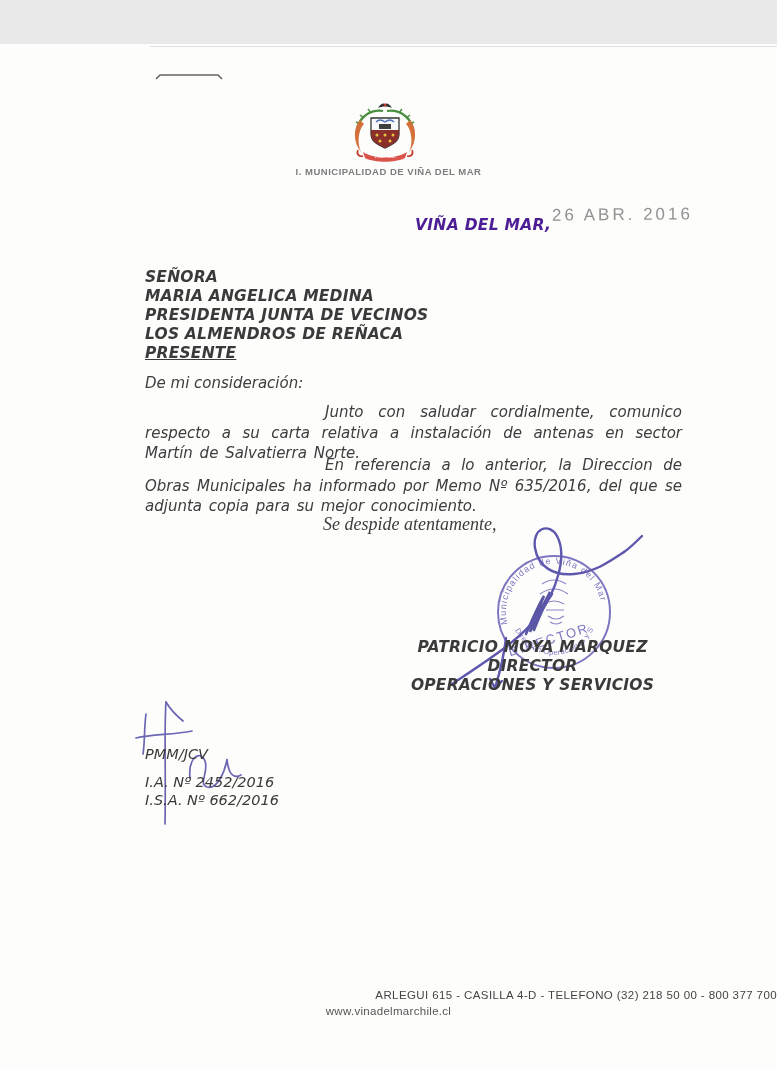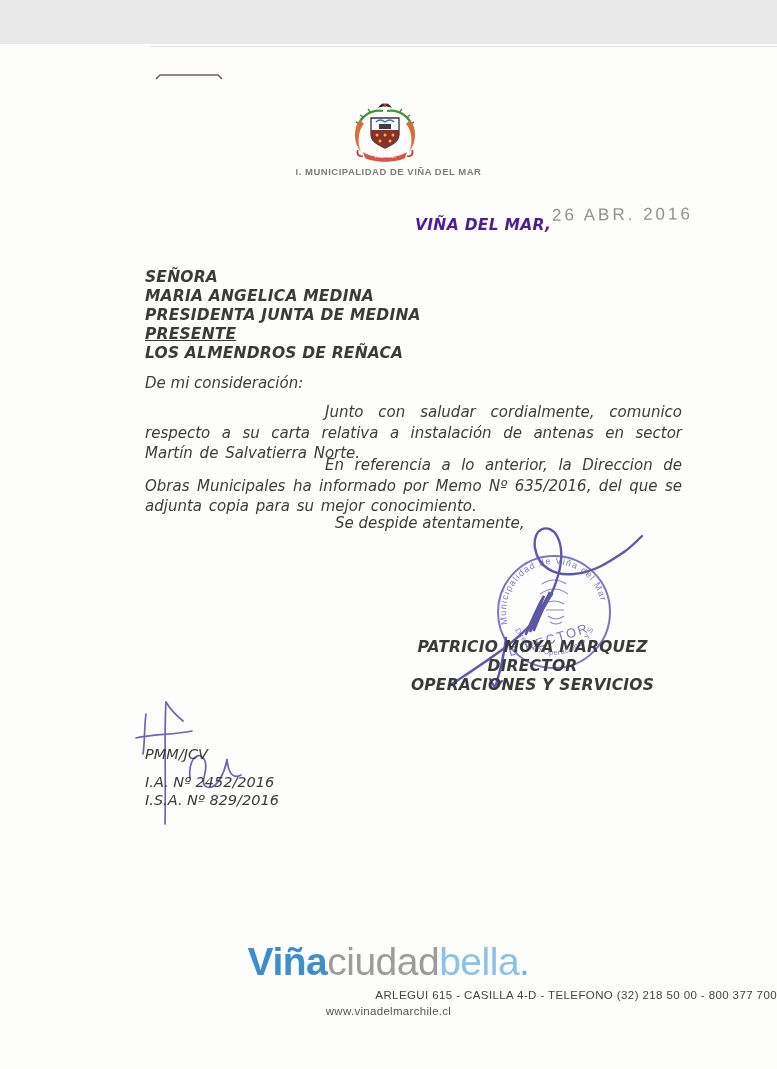--- a/index.html
+++ b/index.html
@@ -45,21 +45,21 @@
   .presente{text-decoration:underline;}
   
   .salutation{left:145px;top:330px;font-size:15px;font-style:italic;}
   .para{
     left:145px;width:537px;
     font-size:15px;font-style:italic;line-height:20.5px;
     text-align:justify;word-spacing:2px;
   }
   .para1{top:358px;text-indent:180px;}
   .para2{top:411px;text-indent:180px;}
-  .closing{left:335px;top:470px;font-size:15px;font-style:italic;}
+  .closing{left:323px;top:470px;font-size:18px;font-style:italic;font-family:Liberation Serif, serif;}
   
   .stamp{left:438px;top:478px;}
   
   .signer{
     left:390px;top:594px;width:285px;text-align:center;
     font-size:15.5px;font-weight:bold;font-style:italic;line-height:19.2px;
     color:#3a3a3a;letter-spacing:.2px;
   }
   .signer .line{display:block;}
   
@@ -126,23 +126,23 @@
     <text x="47" y="58" text-anchor="middle" font-size="4" fill="#ffffff" font-family="Liberation Sans,sans-serif">VIÑA - MAR</text>
   </svg>
   <div class="abs crest-caption">I. MUNICIPALIDAD DE VIÑA DEL MAR</div>
 
   <div class="abs place">VIÑA DEL MAR,</div>
   <div class="abs date-stamp">26 ABR. 2016</div>
 
   <div class="abs recipient">
     <span class="line">SEÑORA</span>
     <span class="line">MARIA ANGELICA MEDINA</span>
-    <span class="line">PRESIDENTA JUNTA DE MEDINA</span>
+    <span class="line">PRESIDENTA JUNTA DE VECINOS</span>
+    <span class="line">LOS ALMENDROS DE REÑACA</span>
     <span class="line presente">PRESENTE</span>
-    <span class="line">LOS ALMENDROS DE REÑACA</span>
   </div>
 
   <div class="abs salutation">De mi consideración:</div>
   <div class="abs para para1">Junto con saludar cordialmente, comunico respecto a su carta relativa a instalación de antenas en sector Martín de Salvatierra Norte.</div>
   <div class="abs para para2">En referencia a lo anterior, la Direccion de Obras Municipales ha informado por Memo Nº 635/2016, del que se adjunta copia para su mejor conocimiento.</div>
   <div class="abs closing">Se despide atentamente,</div>
 
   <svg class="abs stamp" width="250" height="170" viewBox="0 0 250 170">
     <g opacity="0.88">
       <circle cx="116" cy="90" r="56" fill="none" stroke="#6b64b8" stroke-width="2"></circle>
@@ -187,21 +187,18 @@
       <path d="M38 10 C 36 40 38 75 37 132"></path>
       <path d="M8 46 C 25 42 45 43 64 39"></path>
       <path d="M18 22 C 16 36 17 50 15 62"></path>
       <path d="M38 10 C 44 20 50 25 55 29"></path>
       <path d="M62 86 C 60 66 72 57 77 69 C 81 80 70 92 79 95 C 89 98 97 80 99 67 C 100 79 104 88 113 83"></path>
     </g>
   </svg>
 
   <div class="abs refs ref-initials">PMM/JCV</div>
   <div class="abs refs ref-ia">I.A. Nº 2452/2016</div>
-  <div class="abs refs ref-isa">I.S.A. Nº 829/2016</div>
-
-  <div class="abs footer-logo">
-    <span class="logo-vina">Viña</span><span class="logo-ciudad">ciudad</span><span class="logo-bella">bella</span><span class="logo-dot">.</span>
-  </div>
+  <div class="abs refs ref-isa">I.S.A. Nº 662/2016</div>
+
   <div class="abs footer-address">ARLEGUI 615 - CASILLA 4-D - TELEFONO (32) 218 50 00 - 800 377 700</div>
   <div class="abs footer-web">www.vinadelmarchile.cl</div>
 
 </div>
 
 </body></html>

